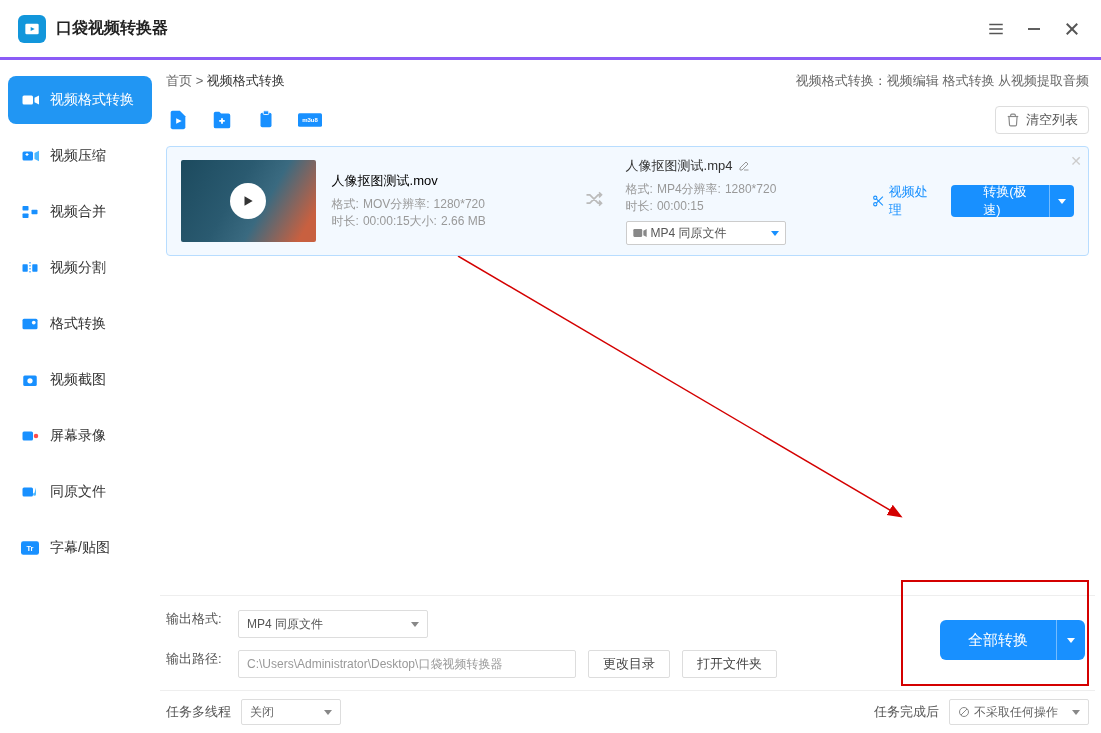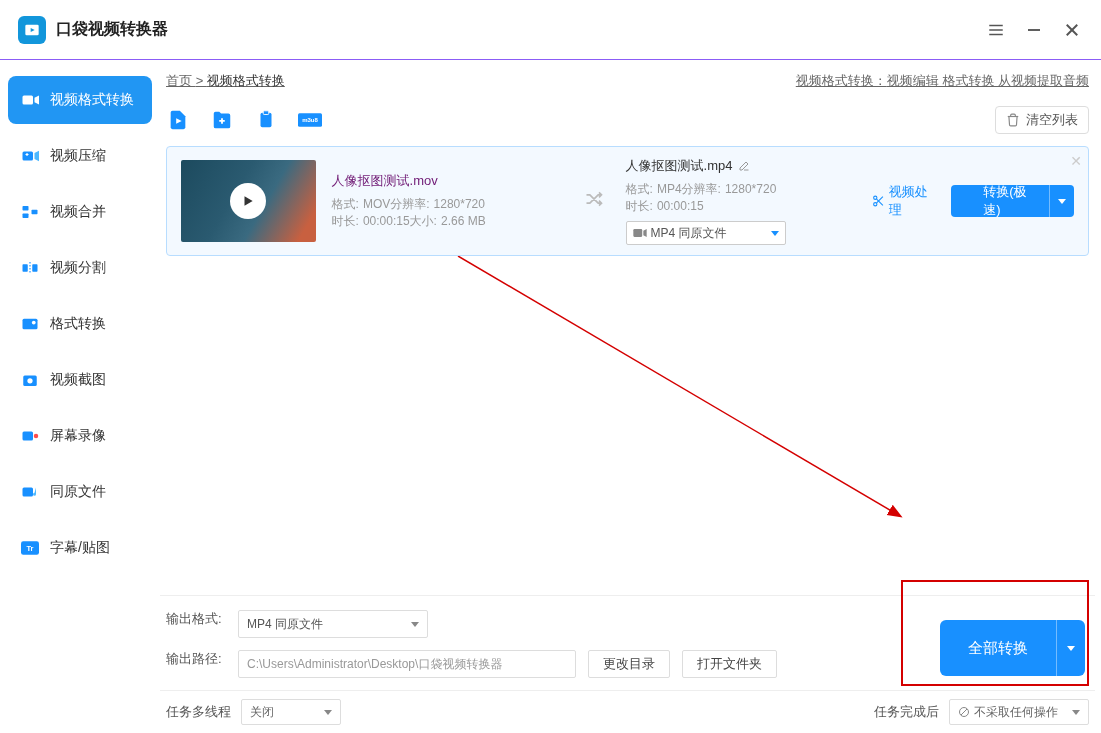--- a/index.html
+++ b/index.html
@@ -1,45 +1,45 @@
 <!DOCTYPE html>
 <html><head>
 <meta charset="utf-8">
 <style>
 * { margin: 0; padding: 0; box-sizing: border-box; font-family: "Microsoft YaHei", Arial, sans-serif; }
 body { width: 1101px; height: 733px; background: #fff; overflow: hidden; position: relative; }
-.titlebar { height: 60px; display: flex; align-items: center; justify-content: space-between; padding: 12px 18px; border-bottom: 1px solid #8b5cf6; }
+.titlebar { height: 60px; display: flex; align-items: center; justify-content: space-between; padding: 12px 18px; border-bottom: 3px solid #8b5cf6; }
 .title-left { display: flex; align-items: center; gap: 10px; }
 .app-icon { width: 28px; height: 28px; background: #1296db; border-radius: 6px; display: flex; align-items: center; justify-content: center; }
 .app-icon svg { fill: #fff; }
 .app-title { font-size: 16px; font-weight: 600; color: #222; }
 .title-right { display: flex; gap: 16px; align-items: center; }
 .win-btn { width: 22px; height: 22px; display: flex; align-items: center; justify-content: center; cursor: pointer; color: #555; }
 
 .main { display: flex; height: calc(100% - 60px); }
 .sidebar { width: 160px; padding: 16px 8px; display: flex; flex-direction: column; gap: 8px; }
 .side-item { display: flex; align-items: center; gap: 10px; height: 48px; padding: 0 12px; border-radius: 8px; cursor: pointer; font-size: 14px; color: #333; }
 .side-item.active { background: #2196f3; color: #fff; }
 .side-icon { width: 20px; height: 20px; display: flex; align-items: center; justify-content: center; }
 
 .content { flex: 1; display: flex; flex-direction: column; padding-right: 6px; }
-.crumb-row { display: flex; justify-content: space-between; align-items: center; padding: 12px 6px 16px 6px; font-size: 13px; color: #666; text-decoration: underline; }
+.crumb-row { display: flex; justify-content: space-between; align-items: center; padding: 12px 6px 16px 6px; font-size: 13px; color: #666; }
 .crumb-left span:last-child { color: #333; }
 .crumb-right { color: #666; font-size: 13px; }
 
 .toolbar-row { display: flex; align-items: center; justify-content: space-between; padding: 0 6px 12px 6px; }
 .tool-icons { display: flex; gap: 20px; }
 .tool-btn { width: 24px; height: 24px; display: flex; align-items: center; justify-content: center; color: #1890ff; cursor: pointer; }
 .clear-btn { border: 1px solid #ddd; border-radius: 4px; padding: 4px 10px; font-size: 13px; display: flex; align-items: center; gap: 6px; cursor: pointer; color: #555; background: #fff; }
 
 .file-card { margin: 0 6px; border: 1px solid #b8ddff; border-radius: 4px; background: #f3f9ff; padding: 10px 14px; display: flex; align-items: center; gap: 16px; position: relative; }
 .thumb { width: 142px; height: 82px; background: linear-gradient(120deg,#1c4a5e 0%,#2a5a70 40%,#3a6a80 60%,#c86040 90%); border-radius: 2px; position: relative; display: flex; align-items: center; justify-content: center; }
 .play-circle { width: 36px; height: 36px; border-radius: 50%; background: #fff; display: flex; align-items: center; justify-content: center; }
 .src-info { flex: 0 0 230px; font-size: 13px; }
-.src-title { color: #701a75; margin-bottom: 6px; }
+.src-title { color: #000000; margin-bottom: 6px; }
 .meta-row { display: flex; color: #999; font-size: 12px; }
 .meta-row .val { color: #999; margin-left: 4px; }
 .shuffle { color: #bbb; padding: 0 6px; }
 .dst-info { flex: 0 0 230px; font-size: 13px; }
 .dst-title { color: #333; margin-bottom: 6px; display: flex; align-items: center; gap: 6px; }
 .format-select { margin-top: 6px; border: 1px solid #ccc; border-radius: 2px; background: #fff; height: 24px; display: flex; align-items: center; padding: 0 6px; font-size: 12px; color: #555; gap: 6px; justify-content: space-between; width: 160px; }
 .actions { display: flex; align-items: center; gap: 14px; margin-left: auto; }
 .vid-process { color: #1890ff; font-size: 13px; display: flex; align-items: center; gap: 4px; cursor: pointer; }
 .convert-btn { background: #1890ff; color: #fff; border-radius: 4px; height: 32px; display: flex; align-items: center; font-size: 13px; cursor: pointer; padding-left: 20px; }
 .convert-btn .lbl { padding: 0 12px; }
@@ -49,21 +49,21 @@
 .list-area { flex: 1; position: relative; }
 .arrow-svg { position: absolute; left: 0; top: 0; pointer-events: none; }
 
 .bottom { border-top: 1px solid #eee; padding: 14px 6px 0 6px; position: relative; }
 .b-row { display: flex; gap: 12px; margin-bottom: 12px; font-size: 13px; color: #555; }
 .b-label { width: 60px; }
 .b-input { border: 1px solid #ddd; border-radius: 2px; height: 28px; padding: 0 8px; font-size: 12px; color: #555; background: #fff; display: flex; align-items: center; }
 .b-select { width: 190px; justify-content: space-between; }
 .b-path { width: 338px; color: #999; }
 .b-btn { border: 1px solid #ddd; border-radius: 2px; height: 28px; padding: 0 14px; background: #fff; cursor: pointer; font-size: 13px; color: #444; }
-.big-convert { position: absolute; right: 10px; top: 24px; display: flex; align-items: center; background: #1890ff; color: #fff; border-radius: 6px; height: 56px; font-size: 15px; cursor: pointer; }
+.big-convert { position: absolute; right: 10px; top: 24px; display: flex; align-items: center; background: #1890ff; color: #fff; border-radius: 6px; height: 40px; font-size: 15px; cursor: pointer; }
 .big-convert .lbl { padding: 0 28px; }
 .big-convert .caret { border-left: 1px solid rgba(255,255,255,.4); padding: 0 10px; height: 100%; display: flex; align-items: center; }
 .red-box { position: absolute; right: 6px; top: -16px; width: 188px; height: 106px; border: 2px solid #d40000; pointer-events: none; }
 
 .footer-row { display: flex; align-items: center; justify-content: space-between; padding: 8px 6px; font-size: 13px; color: #555; border-top: 1px solid #eee; }
 .f-left, .f-right { display: flex; align-items: center; gap: 10px; }
 .f-select { border: 1px solid #ddd; border-radius: 2px; height: 26px; padding: 0 8px; display: flex; align-items: center; gap: 8px; font-size: 12px; color: #666; background: #fff; justify-content: space-between; }
 .caret-down { width: 0; height: 0; border-left: 4px solid transparent; border-right: 4px solid transparent; border-top: 5px solid #888; }
 .caret-down.blue { border-top-color: #1890ff; }
 </style>

